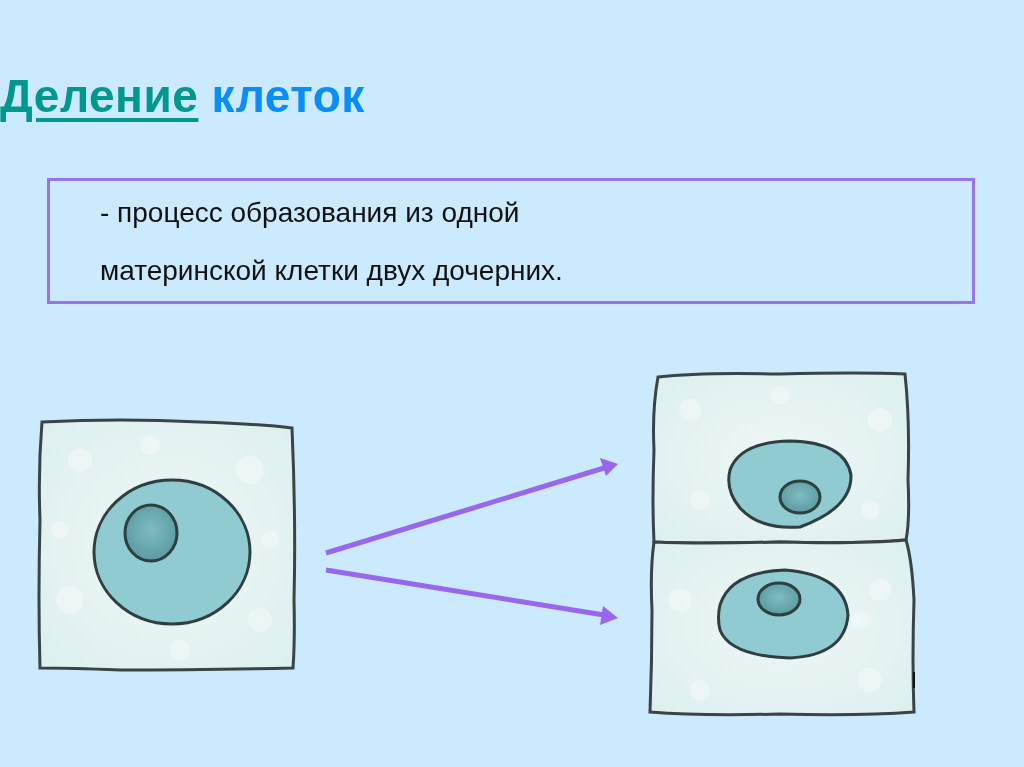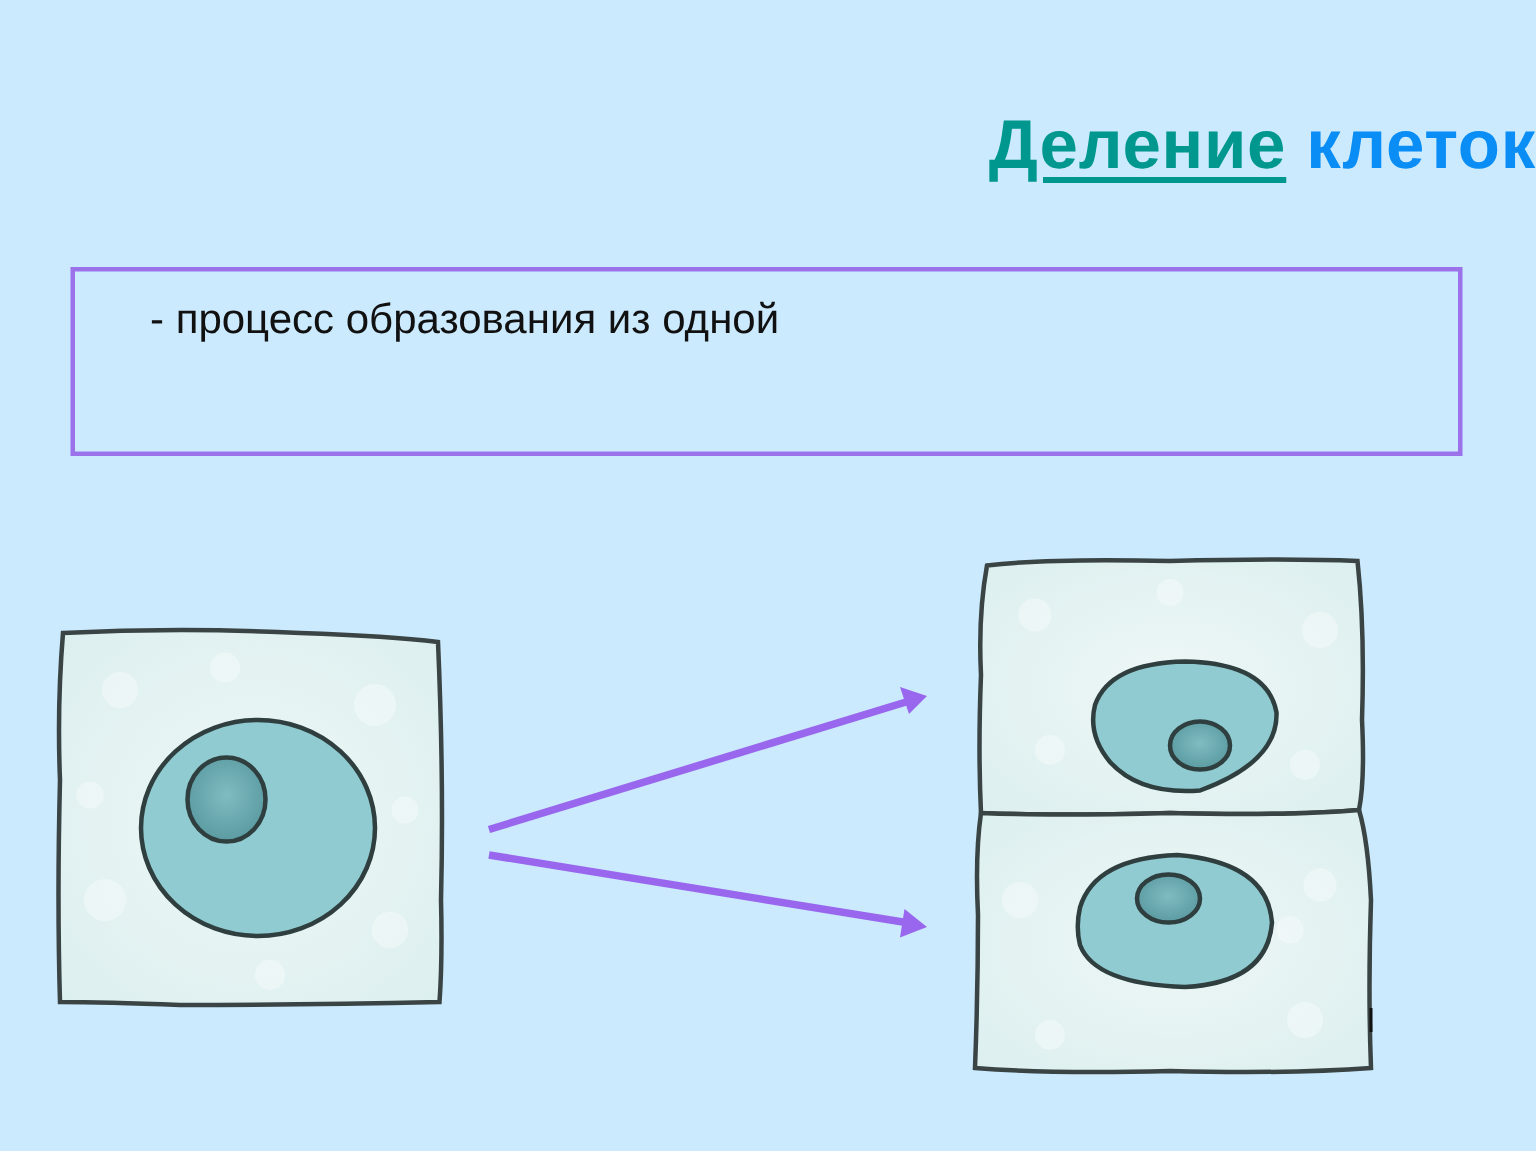--- a/index.html
+++ b/index.html
@@ -4,21 +4,21 @@
   <style>
     html, body { margin: 0; padding: 0; }
     body {
       width: 1024px; height: 767px;
       background: #cbeafd;
       position: relative; overflow: hidden;
       font-family: "Liberation Sans", "DejaVu Sans", sans-serif;
     }
     .title {
       position: absolute; left: 0; top: 66px; width: 1024px;
-      text-align: right; font-size: 46px; font-weight: bold;
+      text-align: left; font-size: 46px; font-weight: bold;
       line-height: 60px; letter-spacing: 0.5px;
     }
     .title .w1 { color: #00978f; text-decoration: underline; text-decoration-thickness: 4px; text-underline-offset: 6px; }
     .title .w2 { color: #0a8ef5; }
     .defbox {
       position: absolute; left: 47px; top: 178px;
       width: 922px; height: 120px;
       border: 3px solid #9c72ea;
       box-sizing: content-box;
     }
@@ -33,20 +33,21 @@
 </head>
 <body>
 
 <div class="title">
   <span class="w1">Деление</span>
   <span class="w2">клеток</span>
 </div>
 
 <div class="defbox">
   <div class="line l1">- процесс образования из одной</div>
+  <div class="line l2">материнской клетки двух дочерних.</div>
 </div>
 
 <svg class="figure" width="1024" height="767" viewBox="0 0 1024 767">
   <defs>
     <radialGradient id="cyto" cx="50%" cy="50%" r="70%">
       <stop offset="0%" stop-color="#eef7f6"></stop>
       <stop offset="100%" stop-color="#dcefef"></stop>
     </radialGradient>
     <radialGradient id="nucleolus" cx="50%" cy="45%" r="60%">
       <stop offset="0%" stop-color="#7fbcc1"></stop>

